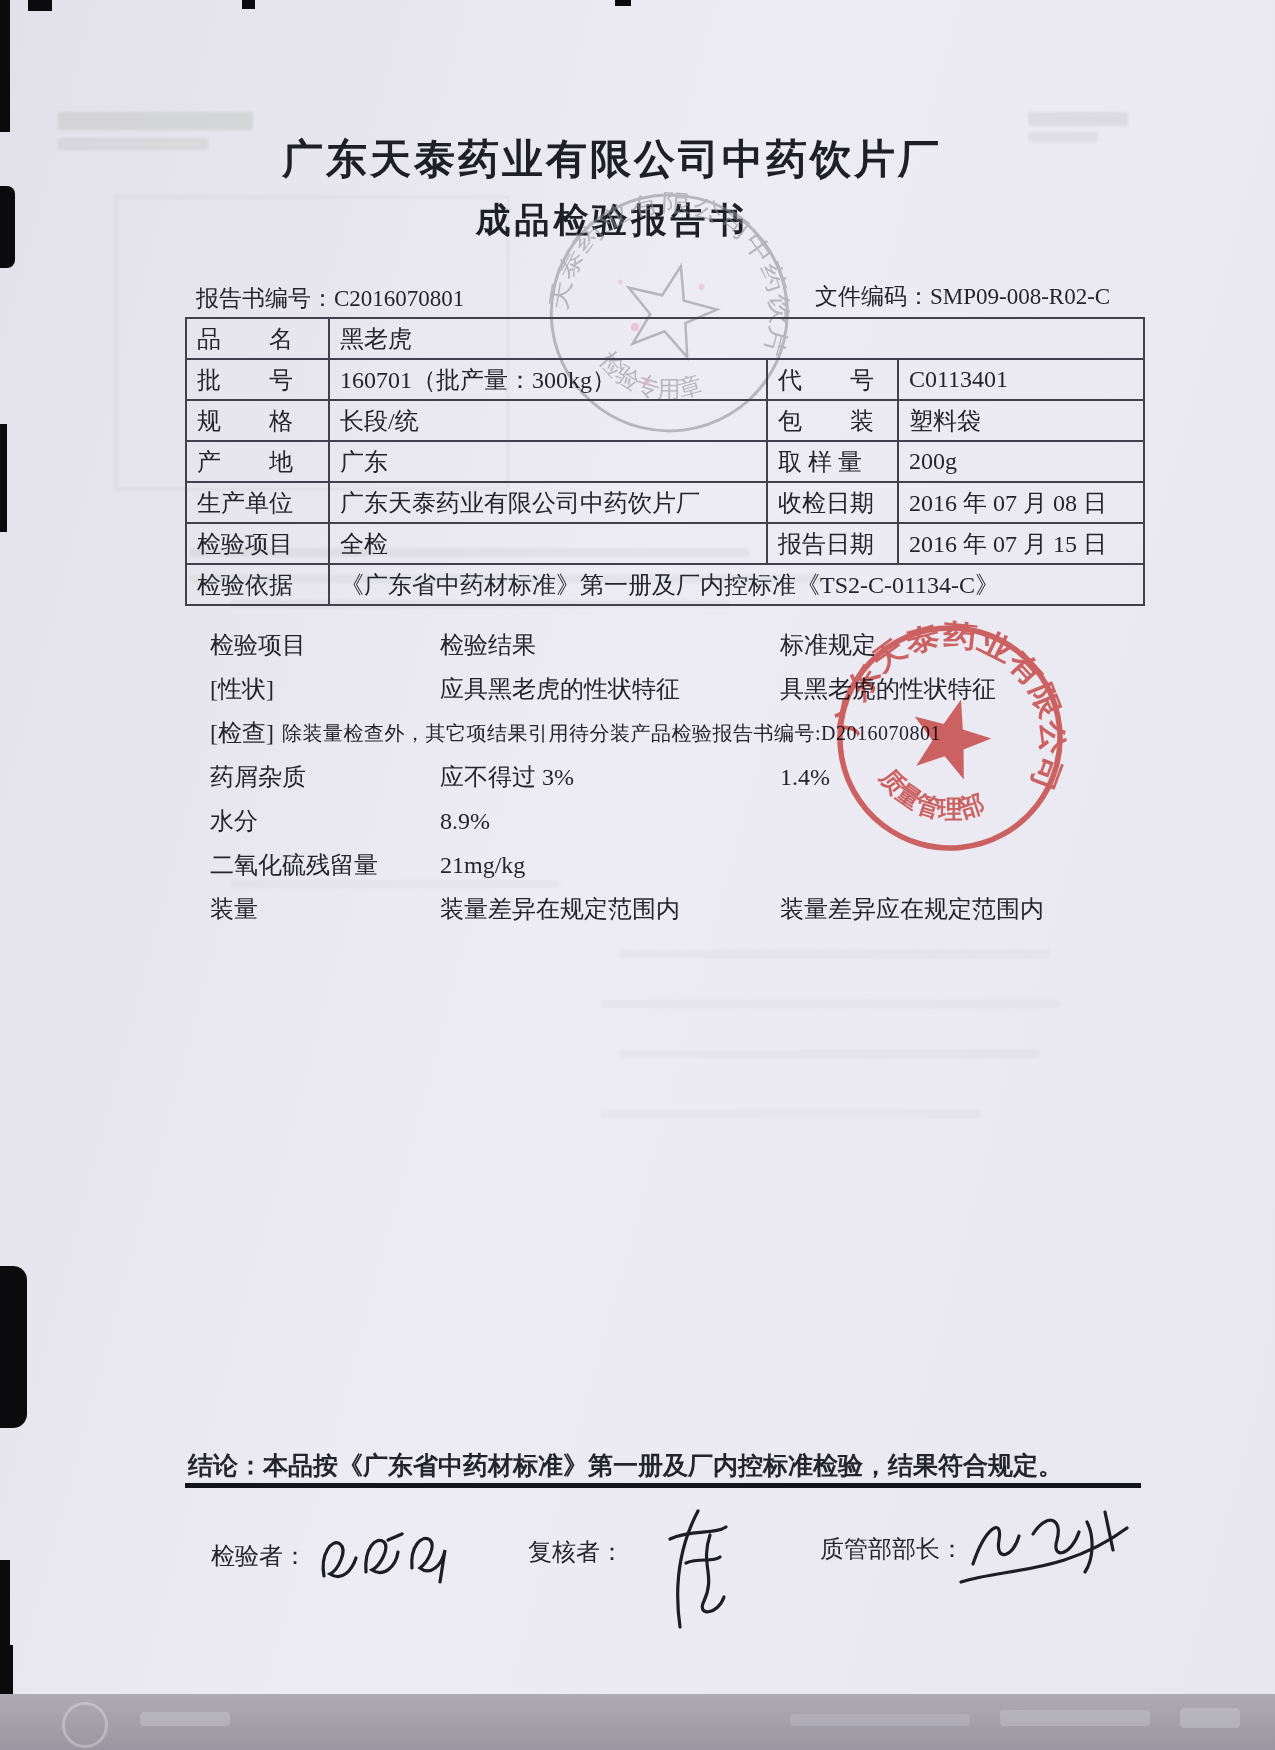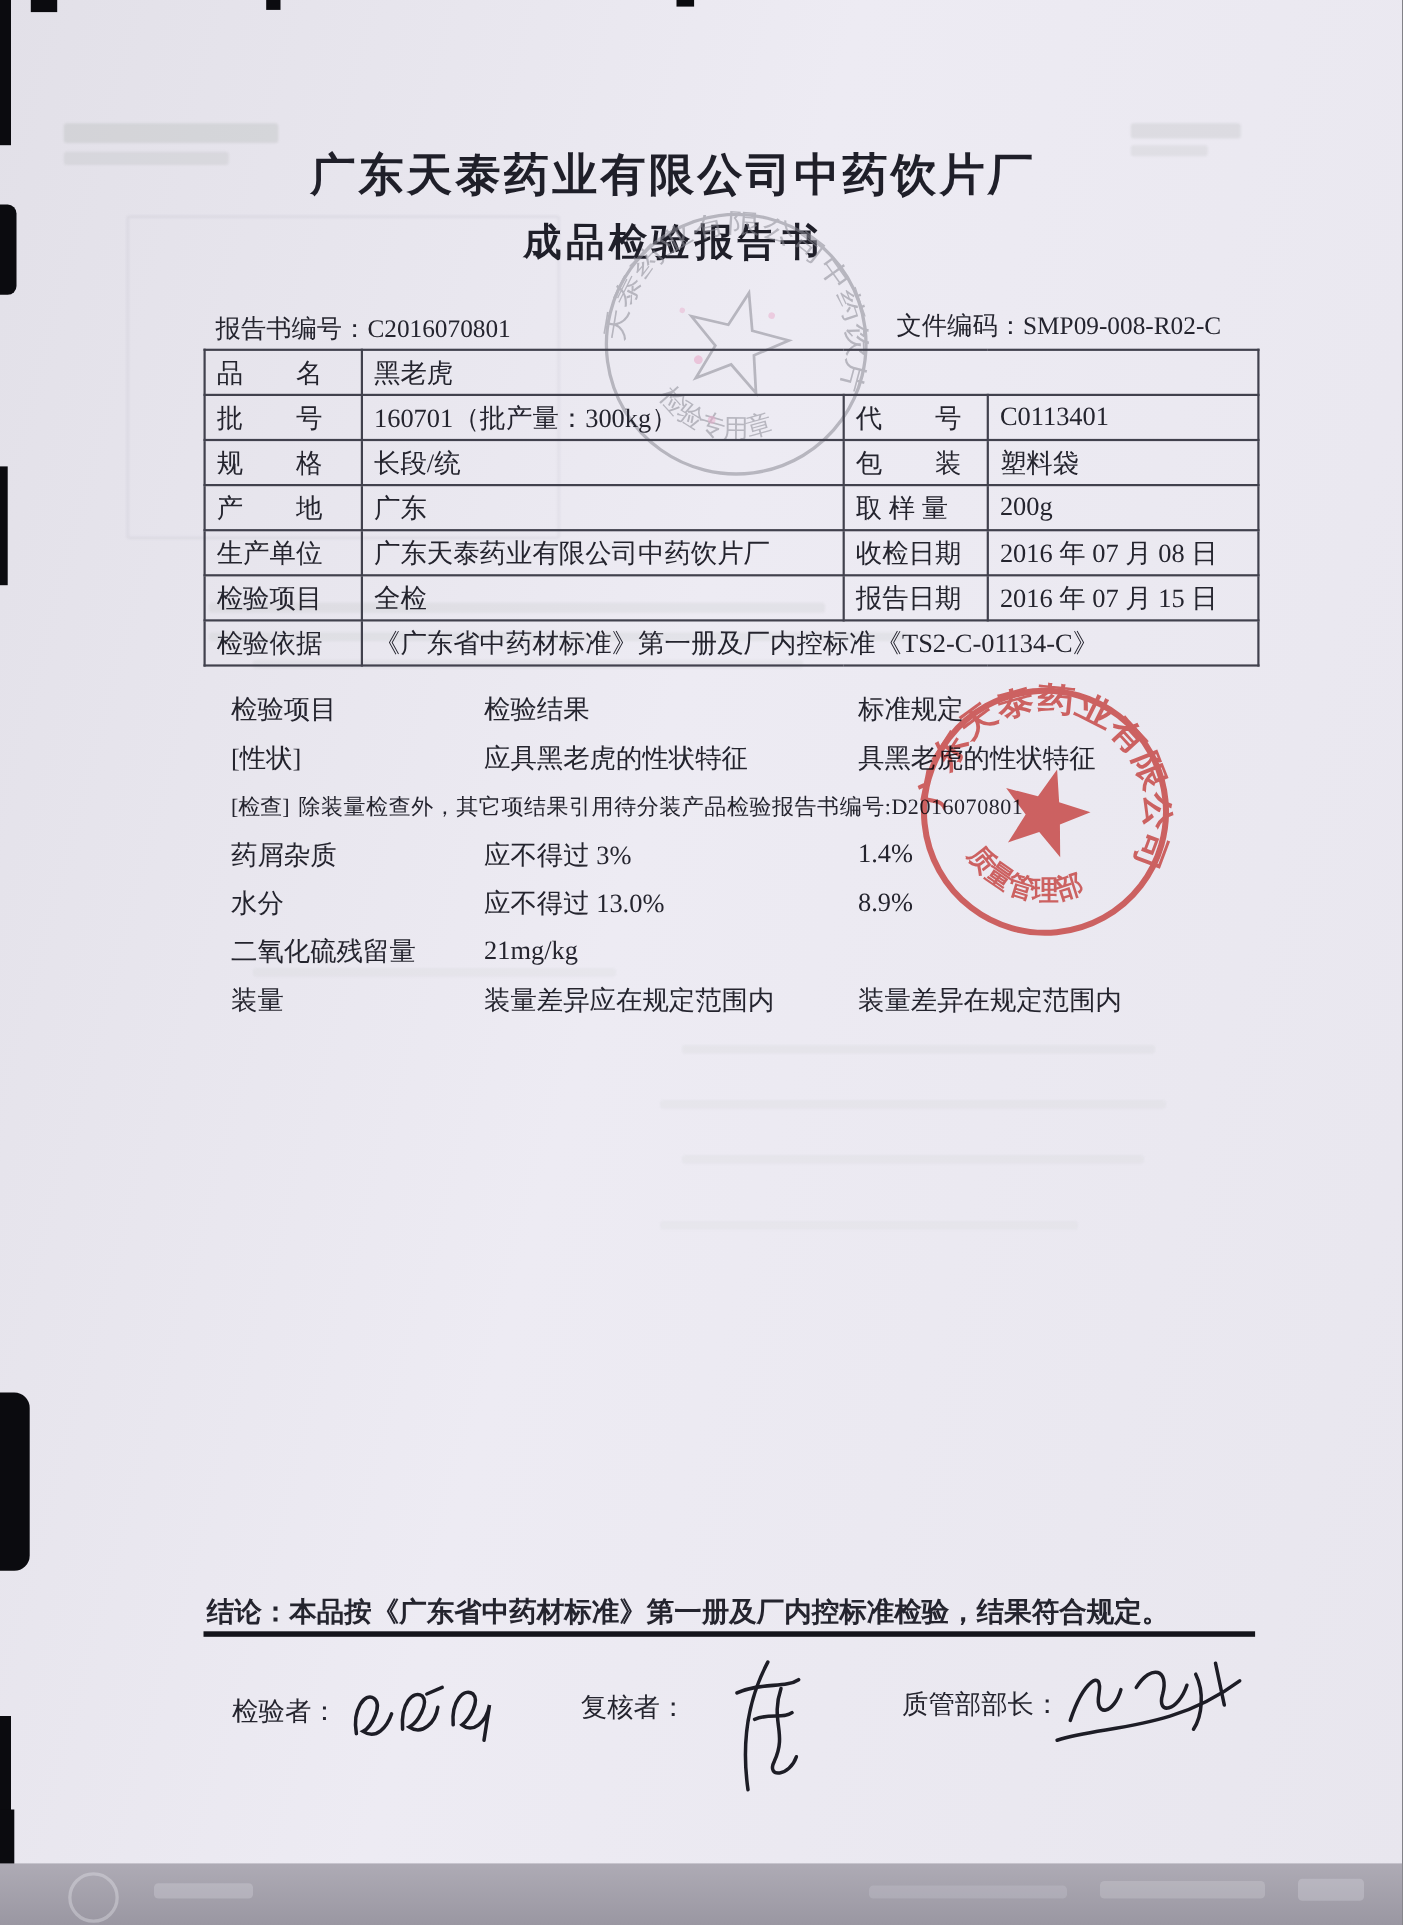--- a/index.html
+++ b/index.html
@@ -12,21 +12,21 @@
   .doctitle{position:absolute;left:0;top:197px;width:1224px;text-align:center;
             font-size:35px;font-weight:700;letter-spacing:4px;color:#1f1f29;}
   .meta{font-size:23px;white-space:nowrap;}
   table.info{position:absolute;left:185px;top:317px;width:958px;border-collapse:collapse;table-layout:fixed;}
   table.info td{border:2px solid #41414d;height:39px;font-size:24px;padding:0 10px;
                 white-space:nowrap;overflow:visible;vertical-align:middle;}
   .results{position:absolute;left:210px;top:623px;width:935px;}
   .rrow{display:grid;grid-template-columns:230px 340px 1fr;height:44px;align-items:center;
         font-size:24px;white-space:nowrap;}
   .noterow{display:flex;align-items:center;height:44px;white-space:nowrap;}
-  .noterow .item{font-size:20px;}
+  .noterow .item{font-size:24px;}
   .noterow .note{font-size:20px;margin-left:8px;letter-spacing:0.5px;}
   .conclusion{position:absolute;left:188px;top:1449px;width:1000px;font-size:25px;
               font-weight:700;white-space:nowrap;}
   .rule{position:absolute;left:185px;top:1483px;width:956px;height:5px;background:#14141b;}
   .siglabel{position:absolute;font-size:24px;white-space:nowrap;}
   .stamp{position:absolute;}
   .art{position:absolute;background:#0b0b0f;}
   .bleed{position:absolute;filter:blur(1px);border-radius:3px;}
   .bband{position:absolute;left:0;top:1694px;width:1275px;height:56px;
          background:linear-gradient(180deg,#aeabb5,#9a97a2);}
@@ -147,31 +147,30 @@
       <span class="item">[检查]</span>
       <span class="note">除装量检查外，其它项结果引用待分装产品检验报告书编号:D2016070801</span>
     </div>
     <div class="rrow">
       <span>药屑杂质</span>
       <span>应不得过 3%</span>
       <span>1.4%</span>
     </div>
     <div class="rrow">
       <span>水分</span>
-      <span>应不得过 13.0%</span>
       <span>8.9%</span>
     </div>
     <div class="rrow">
       <span>二氧化硫残留量</span>
       <span>21mg/kg</span>
     </div>
     <div class="rrow">
       <span>装量</span>
+      <span>装量差异在规定范围内</span>
       <span>装量差异应在规定范围内</span>
-      <span>装量差异在规定范围内</span>
     </div>
   </div>
 
   <div class="stamp" style="left:830px;top:618px;width:240px;height:240px;transform:rotate(16deg);opacity:0.85;mix-blend-mode:multiply;">
     <svg width="240" height="240" viewBox="0 0 240 240">
       <circle cx="120" cy="120" r="110" fill="none" stroke-width="5.5" stroke="#d8504b"></circle>
       <polygon points="120,80 130,108.2 159.9,109 136.2,127.3 144.7,156 120,139 95.3,156 103.8,127.3 80.1,109 110,108.2" stroke="none" fill="#d8504b"></polygon>
       <defs>
         <path id="arcQ" d="M 35,158 A 93,93 0 1 1 205,158" fill="none"></path>
         <path id="arcQB" d="M 62,175 A 80,80 0 0 0 178,175" fill="none"></path>

